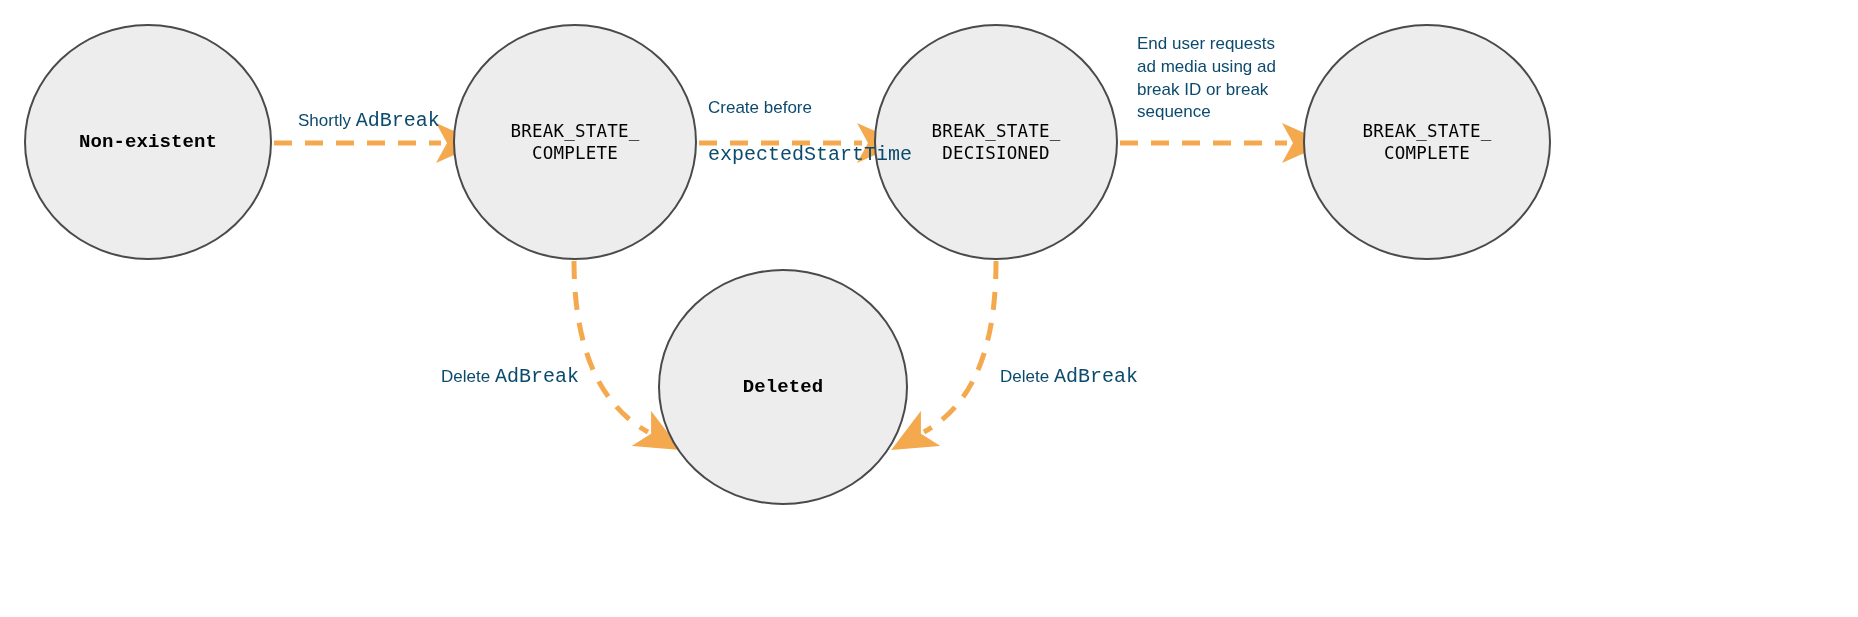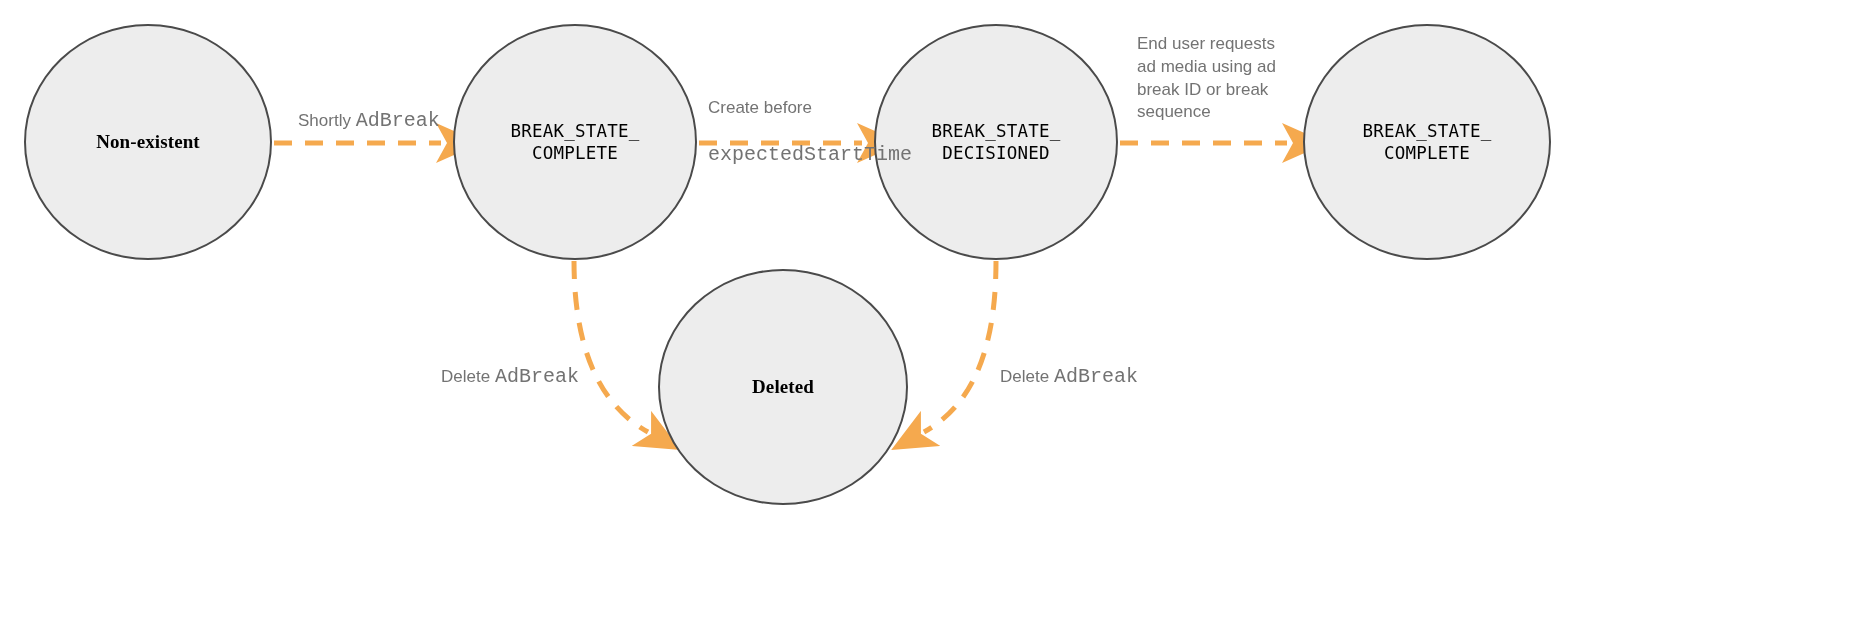--- a/index.html
+++ b/index.html
@@ -37,34 +37,34 @@
     align-items: center;
     justify-content: center;
     text-align: center;
   }
   .node-label {
     line-height: 1.28;
     color: #000000;
     padding: 0 6px;
   }
   .node-label.plain {
-    font-family: Liberation Serif, serif;
+    font-family: Liberation Mono, monospace;
     font-weight: bold;
     font-size: 19px;
     letter-spacing: 0.1px;
   }
   .node-label.mono {
     font-family: "DejaVu Sans Mono", "Liberation Mono", monospace;
     font-weight: normal;
     font-size: 17.5px;
     letter-spacing: 0.2px;
   }
   .edge-label {
     position: absolute;
-    color: #737373;
+    color: #0c4a6e;
     line-height: 1.34;
     white-space: pre-line;
   }
   .edge-label.sans {
     font-family: "Liberation Sans", sans-serif;
     font-size: 17px;
   }
   .edge-label .mono-part {
     font-family: Liberation Mono, monospace;
     font-size: 20px;

